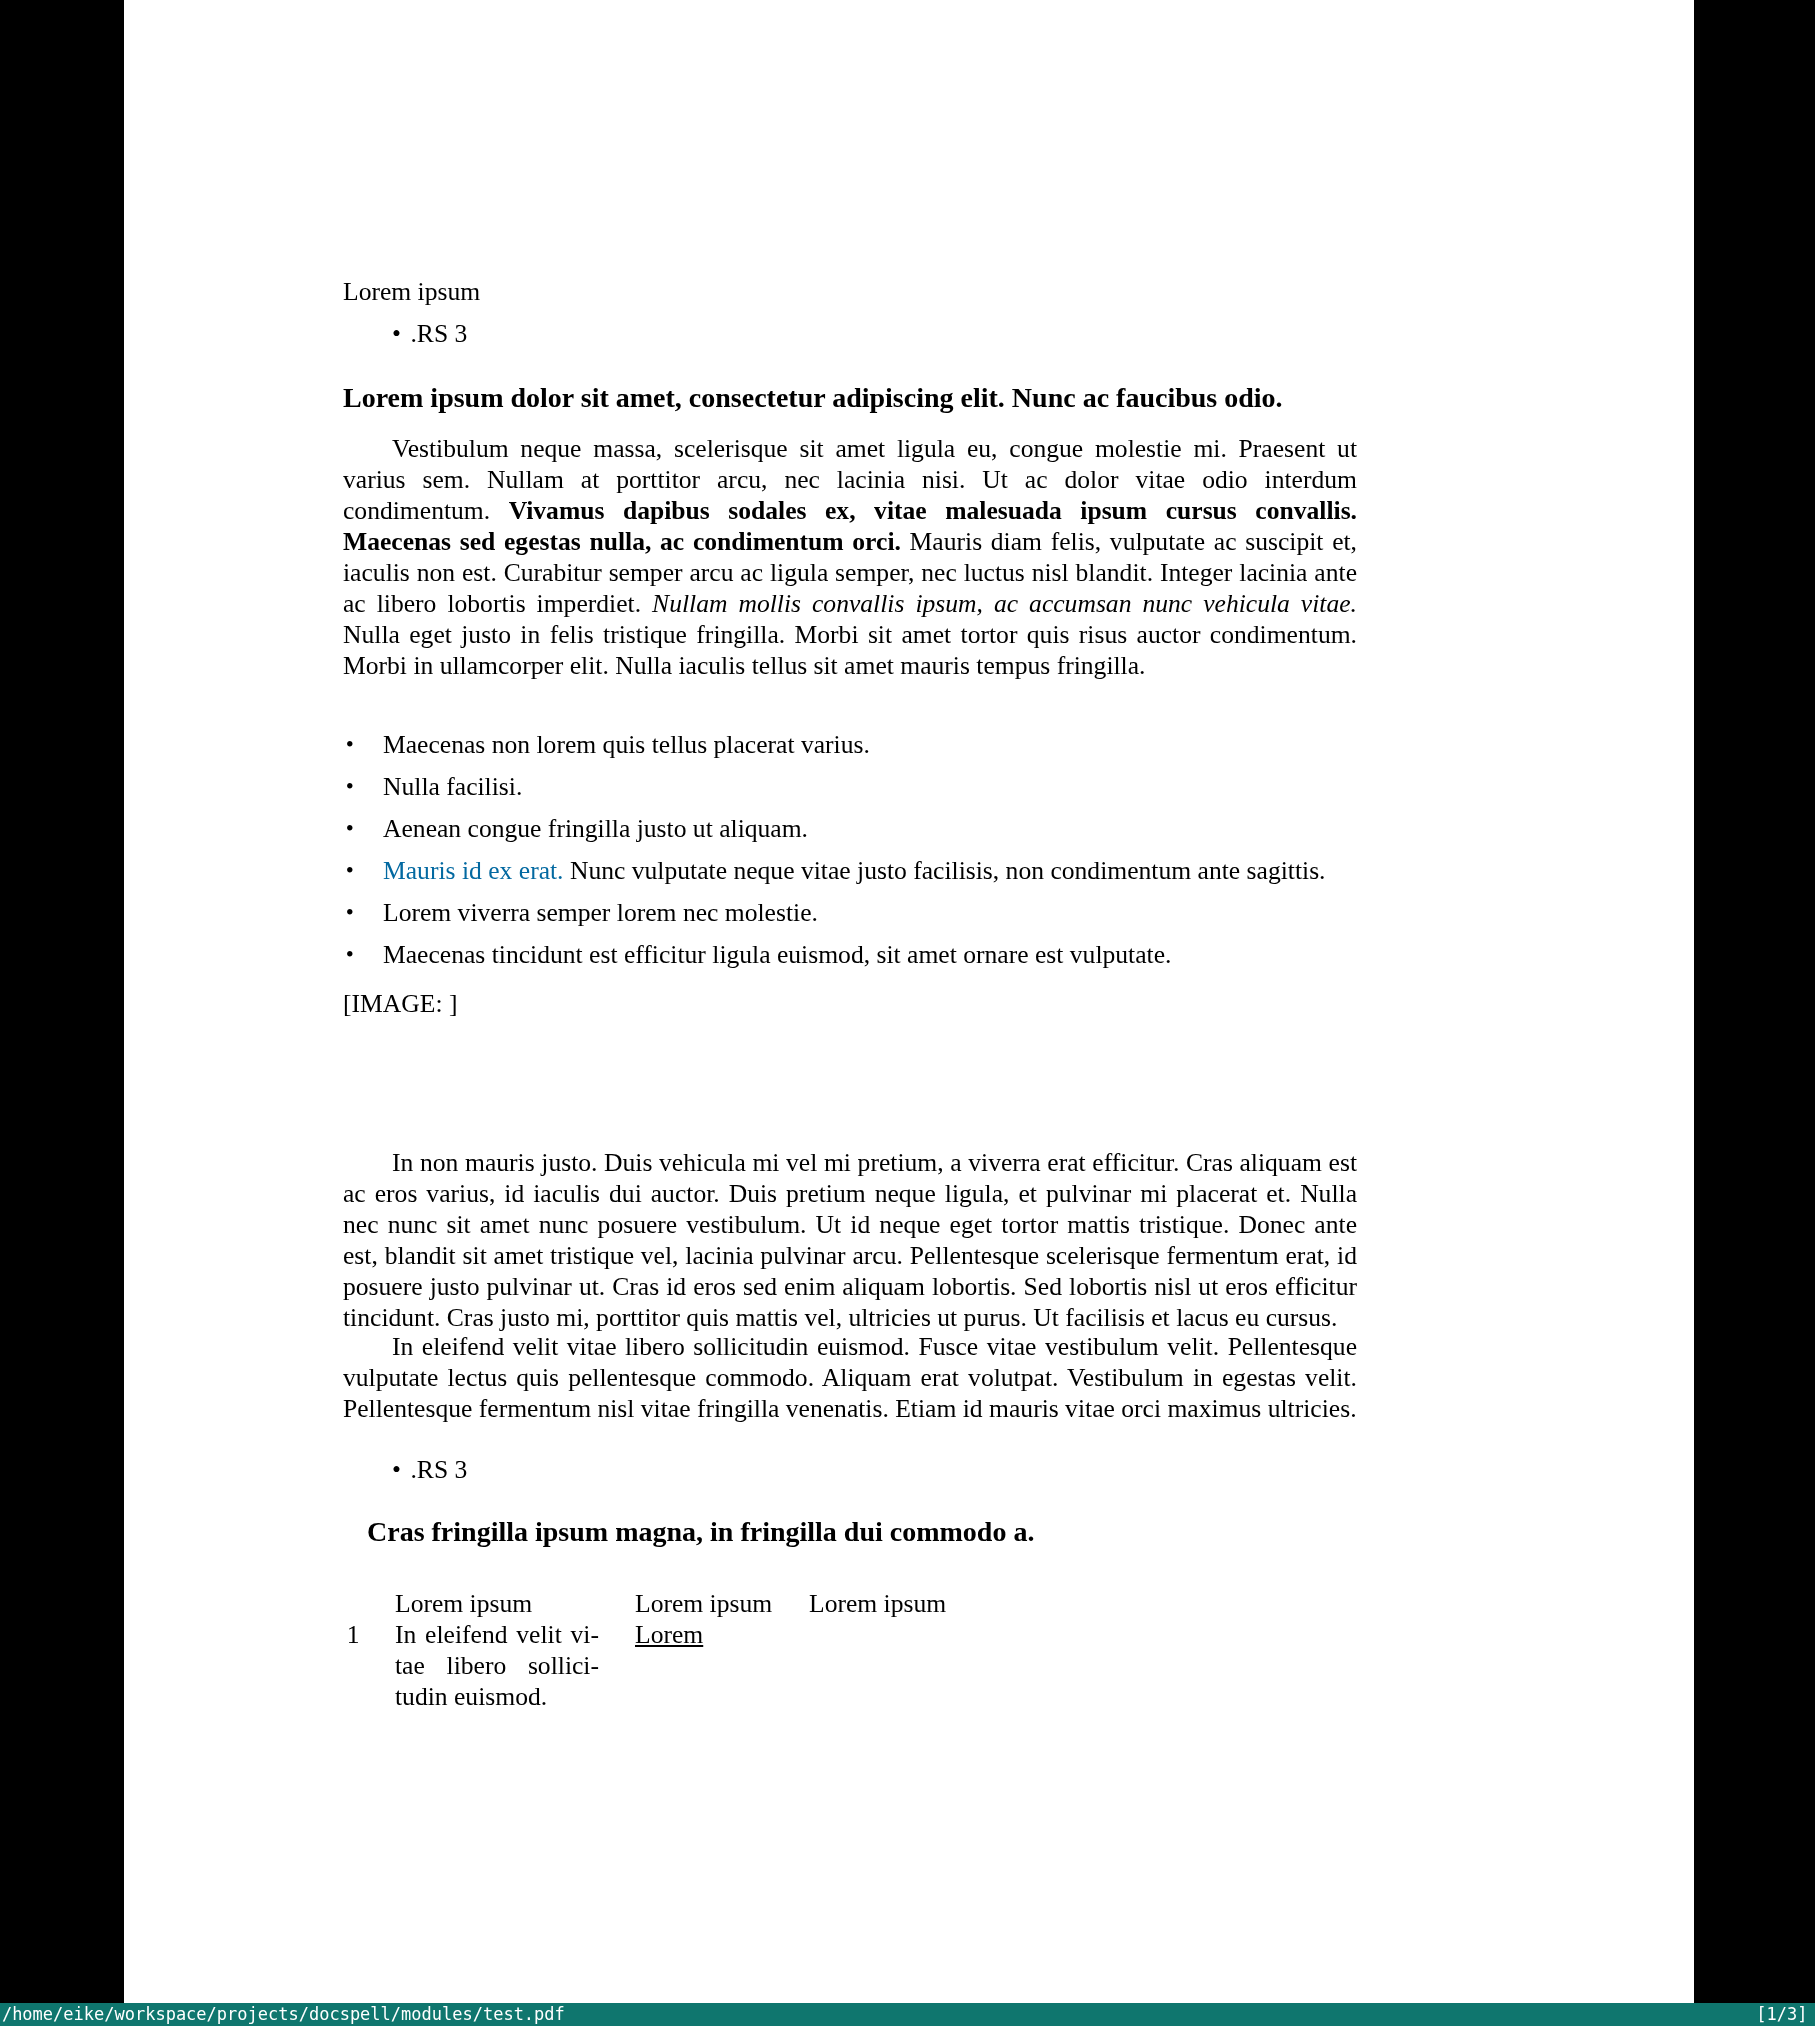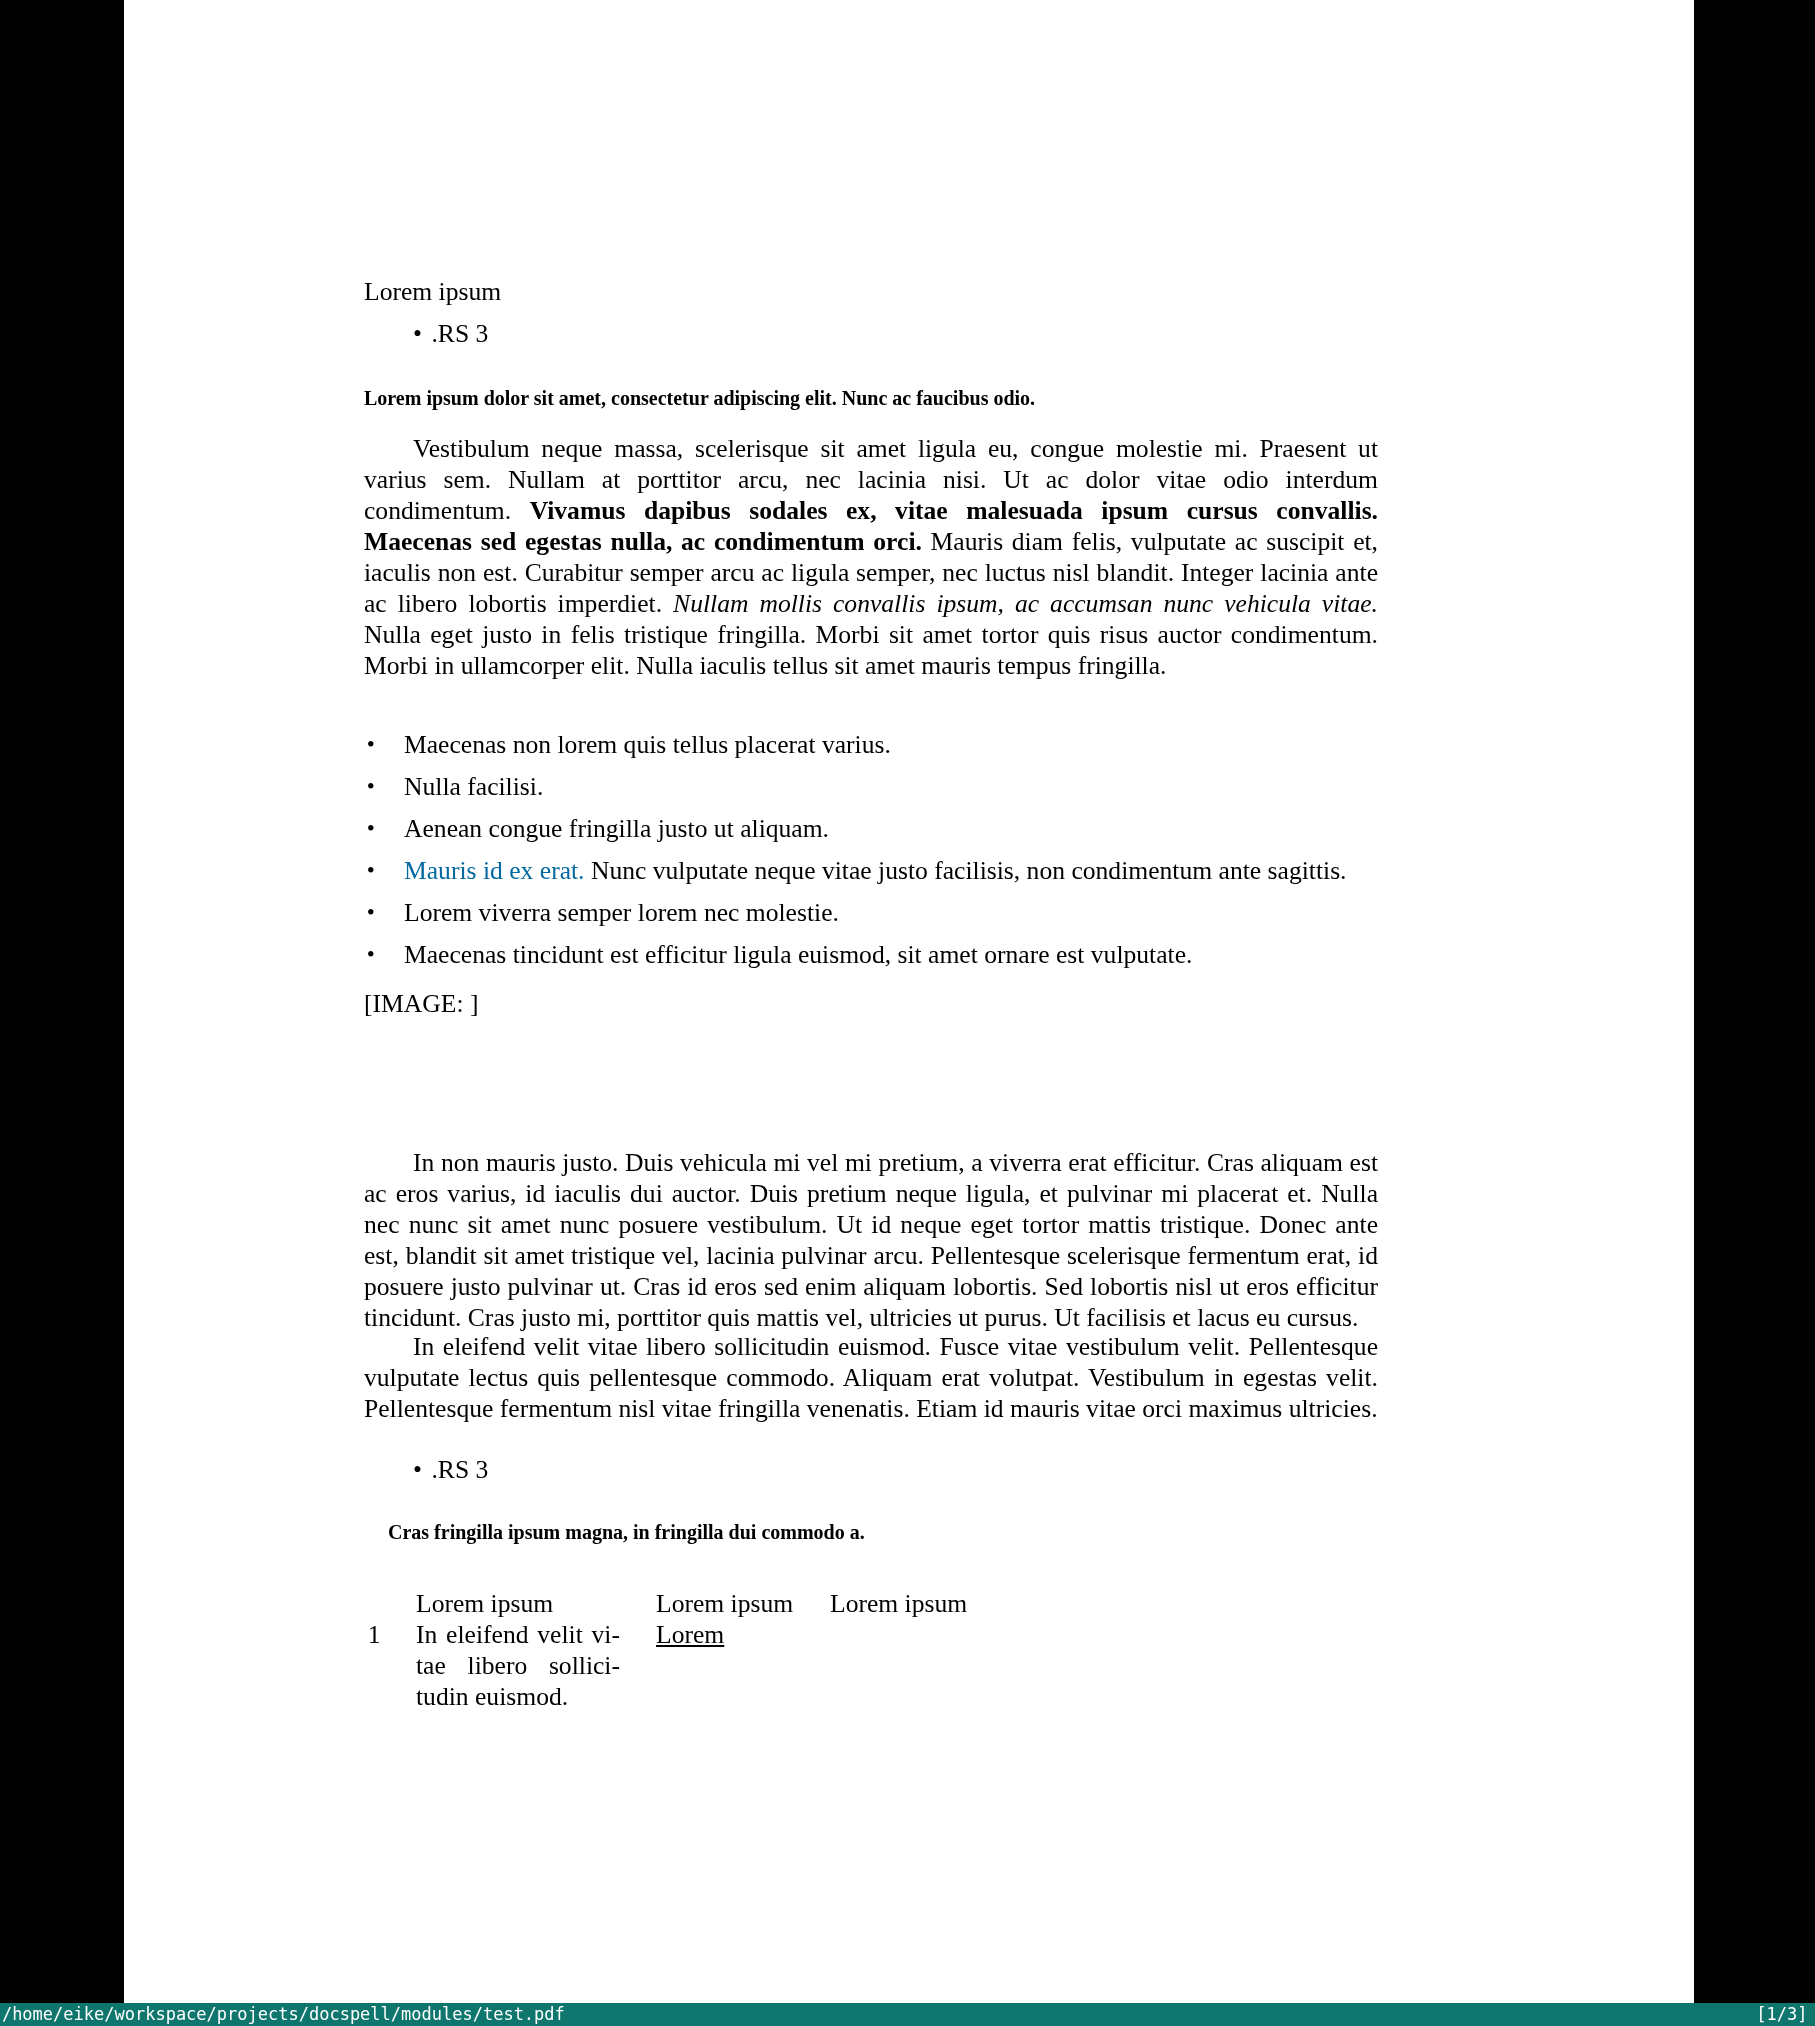--- a/index.html
+++ b/index.html
@@ -1,26 +1,26 @@
 <!DOCTYPE html>
 <html style="font-size:15px"><head>
 <meta charset="utf-8">
 <style>
   html,body{margin:0;padding:0;background:#000;}
   .screen{position:relative;width:1815px;height:2026px;background:#000;overflow:hidden;
           font-family:"Liberation Serif",serif;}
   .page{position:absolute;left:124px;top:0;width:1570px;height:2003px;background:#ffffff;}
-  .blk{position:absolute;left:240px;width:1014px;margin:0;color:#000;
+  .blk{position:absolute;left:219px;width:1014px;margin:0;color:#000;
        font:25.6px/31px "Liberation Serif",serif;}
   .intro{top:276px;}
   .rsitem{padding-left:49px;}
   .rs1{top:318px;}
   .rs2{top:1454px;}
   .bulmark{margin-right:9.5px;}
-  .h{font-weight:bold;font-size:20px;line-height:32px;}
+  .h{font-weight:bold;font-size:28px;line-height:32px;}
   .h1{top:382px;}
   .h2{top:1516px;margin-left:24px;}
   .just{text-align:justify;}
   .ind{text-indent:49px;}
   .p1{top:433px;}
   .p2{top:687px;}
   .p3{top:1107px;margin-top:40px;}
   .p4{top:1331px;}
   .list{top:729px;list-style:none;padding:0;margin:0;}
   .li{position:relative;padding-left:40px;margin:0 0 11px 0;min-height:31px;}

